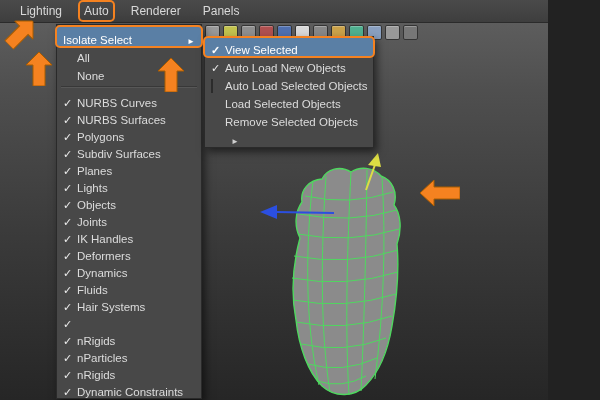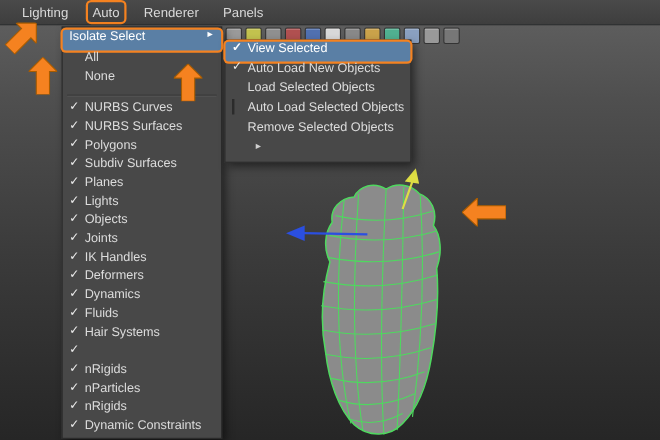--- a/index.html
+++ b/index.html
@@ -1,17 +1,17 @@
 <!DOCTYPE html>
 <html><head>
 <meta charset="utf-8">
 <style>
   html,body{margin:0;padding:0;background:#222;}
   .screen{
-    position:relative;width:600px;height:400px;overflow:hidden;
+    position:relative;width:548px;height:400px;overflow:hidden;
     font-family:"Liberation Sans",sans-serif;background:#0c4a6e;
     -webkit-font-smoothing:antialiased;
   }
   
   .menubar{
     position:absolute;top:0;left:0;right:0;height:22px;
     background:linear-gradient(#4a4a4a,#3e3e3e);
     border-bottom:1px solid #2b2b2b;
     display:flex;align-items:center;gap:14px;padding-left:16px;
     color:#d9d9d9;font-size:12px;z-index:30;
@@ -34,21 +34,21 @@
     box-shadow:inset 0 1px 0 rgba(255,255,255,.25);
   }
   
   .menu-panel{
     position:absolute;background:#484848;border:1px solid #2a2a2a;
     box-shadow:3px 4px 8px rgba(0,0,0,.55);
     color:#dcdcdc;font-size:11.5px;z-index:30;
   }
   .show-menu{left:56px;top:24px;width:146px;height:375px;padding-top:2px;box-sizing:border-box;}
   .submenu{left:204px;top:36px;width:168px;z-index:35;padding:1px 0;}
-  .mrow{height:17px;display:flex;align-items:flex-start;padding:0 6px;cursor:default;white-space:nowrap;}
+  .mrow{height:17px;display:flex;align-items:flex-end;padding:0 6px;cursor:default;white-space:nowrap;}
   .mrow.top{height:18px;}
   .mrow.tall{height:19px;}
   .mrow .lead{width:14px;flex:0 0 14px;font-size:11px;color:#ededed;text-align:left;line-height:1;}
   .mrow .lbl{flex:1 1 auto;overflow:hidden;}
   .mrow .sub-arrow{flex:0 0 auto;font-size:8px;color:#cfcfcf;padding-left:6px;}
   .mrow.hl{background:#5a7fa5;color:#ffffff;}
   .mrow.hl .lead,.mrow.hl .sub-arrow{color:#ffffff;}
   .indent{padding-left:20px;}
   .separator{height:1px;margin:4px 4px;background:#383838;border-bottom:1px solid #575757;}
   .box-icon{
@@ -238,28 +238,28 @@
   <div class="menu-panel submenu">
     <div class="mrow top hl o-ring">
       <span class="lead" style="font-weight:bold">✓</span>
       <span class="lbl">View Selected</span>
     </div>
     <div class="mrow top">
       <span class="lead">✓</span>
       <span class="lbl">Auto Load New Objects</span>
     </div>
     <div class="mrow top">
+      <span class="lead"><span class="box-icon"></span></span>
+      <span class="lbl">Auto Load Selected Objects</span>
+    </div>
+    <div class="mrow top">
       <span class="lead"></span>
       <span class="lbl">Load Selected Objects</span>
     </div>
     <div class="mrow top">
-      <span class="lead"><span class="box-icon"></span></span>
-      <span class="lbl">Auto Load Selected Objects</span>
-    </div>
-    <div class="mrow top">
       <span class="lead"></span>
       <span class="lbl">Remove Selected Objects</span>
     </div>
     <div class="mrow top">
       <span class="lead"></span>
       <span class="sub-arrow">►</span>
     </div>
   </div>
 
   <svg class="anno rot45" style="left:8px;top:16px" width="26" height="34" viewBox="0 0 26 34">

